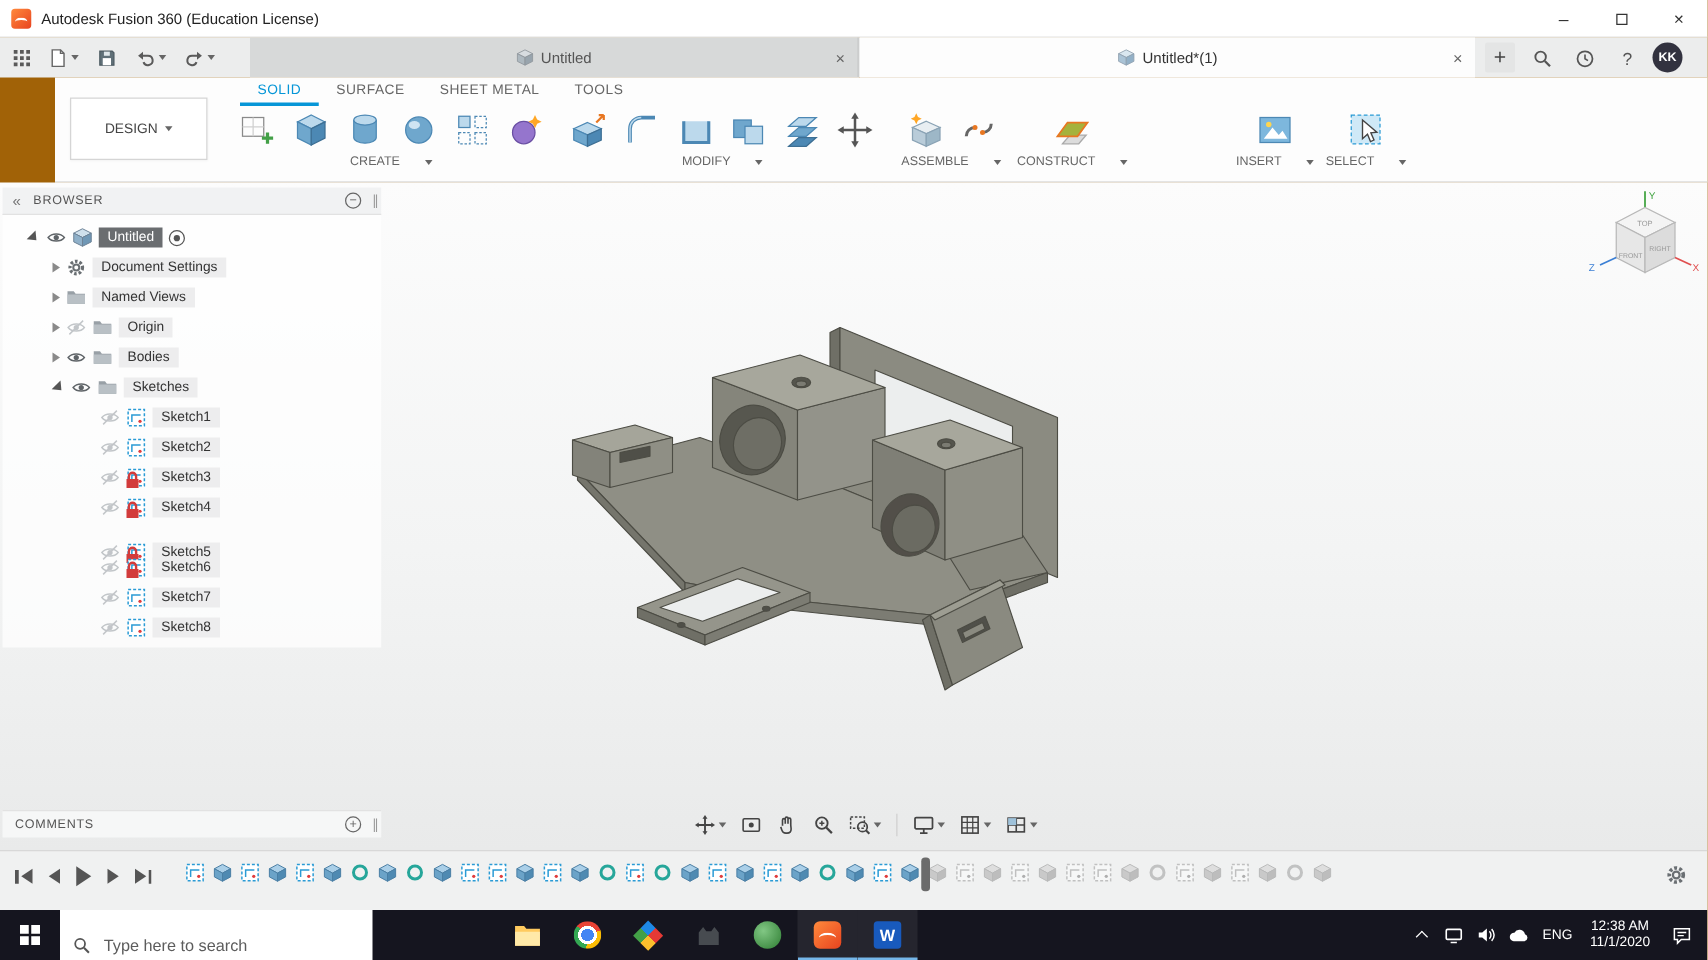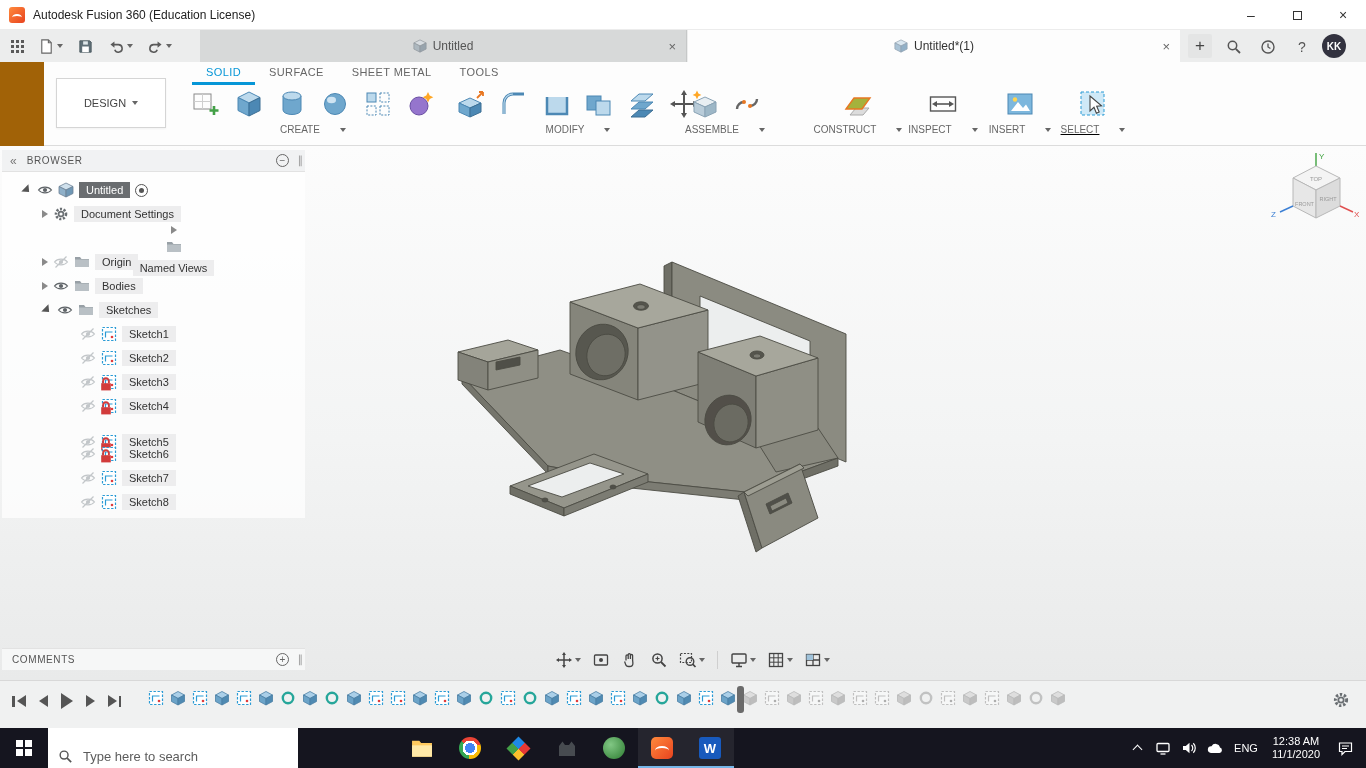--- a/index.html
+++ b/index.html
@@ -372,21 +372,21 @@
             </svg>
           </span>
     </div>
     <div class="rlabel">
           <span>MODIFY</span>
           <span class="caret sm"></span>
         </div>
   </div>
   <span class="vsep" style="left:664px;"></span>
 
-  <div class="rgroup" style="left:634px; width:94px;text-align:right;">
+  <div class="rgroup" style="left:670px; width:94px;text-align:right;">
     <div class="ricons">
       <span class="ribtn">
             <svg viewBox="0 0 30 30">
               <polygon points="16,8 27,13 16,18 5,13" fill="#e8eef2" stroke="#8aa3b5"></polygon>
               <polygon points="5,13 16,18 16,28 5,23" fill="#b9ccd9" stroke="#8aa3b5"></polygon>
               <polygon points="27,13 16,18 16,28 27,23" fill="#9db7c7" stroke="#8aa3b5"></polygon>
               <path d="M8 1.5 l1.4 3 3 1.4 -3 1.4 -1.4 3 -1.4-3 -3-1.4 3-1.4 Z" fill="#ffa726"></path>
             </svg>
           </span>
       <span class="ribtn">
@@ -414,56 +414,40 @@
             </svg>
           </span>
     </div>
     <div class="rlabel">
           <span>CONSTRUCT</span>
           <span class="caret sm"></span>
         </div>
   </div>
   <span class="vsep" style="left:858px;"></span>
 
-  <div class="rgroup" style="left:862px; width:74px;">
-    <div class="ricons">
-      <span class="ribtn">
-            <svg viewBox="0 0 30 30">
-              <rect x="2.5" y="8" width="25" height="14" fill="none" stroke="#555" stroke-width="1.4"></rect>
-              <path d="M7 15 H23" stroke="#555" stroke-width="1.6"></path>
-              <polygon points="4,15 9,12 9,18" fill="#555"></polygon>
-              <polygon points="26,15 21,12 21,18" fill="#555"></polygon>
-            </svg>
-          </span>
-    </div>
-    <div class="rlabel">
-          <span>INSPECT</span>
-          <span class="caret sm"></span>
-        </div>
-  </div>
   <span class="vsep" style="left:938px;"></span>
 
   <div class="rgroup" style="left:940px; width:72px;">
     <div class="ricons">
       <span class="ribtn">
             <svg viewBox="0 0 30 30">
               <rect x="3" y="5" width="24" height="20" fill="#7db7dd" stroke="#4c88b4"></rect>
               <polygon points="6,22 13,13 18,19 21,15.5 25,22" fill="#fff"></polygon>
               <circle cx="10" cy="10.5" r="2.2" fill="#ffd54f"></circle>
             </svg>
           </span>
     </div>
     <div class="rlabel">
           <span>INSERT</span>
           <span class="caret sm"></span>
         </div>
   </div>
   <span class="vsep" style="left:1014px;"></span>
 
-  <div class="rgroup" style="left:1016px; width:66px;text-decoration:underline;">
+  <div class="rgroup" style="left:1016px; width:66px;">
     <div class="ricons">
       <span class="ribtn">
             <svg viewBox="0 0 30 30">
               <rect x="3" y="3" width="23" height="23" fill="#cfe9f7" stroke="#2a9bd5" stroke-dasharray="3 2"></rect>
               <polygon points="12,7 12,22 16,18.3 18.4,24.3 21.2,23 18.7,17.2 23.5,16.8" fill="#fff" stroke="#444" stroke-width="1.1"></polygon>
             </svg>
           </span>
     </div>
     <div class="rlabel">
           <span>SELECT</span>
@@ -569,21 +553,21 @@
   <div class="trow" style="top:52px; padding-left:40px;">
     <span class="exp closed"></span>
     <span class="icon16">
           <svg viewBox="0 0 16 16">
             <use href="#i-gear"></use>
           </svg>
         </span>
     <span class="tree-label">Document Settings</span>
   </div>
 
-  <div class="trow" style="top:76px; padding-left:40px;flex-direction:column;">
+  <div class="trow" style="top:76px; padding-left:40px;">
     <span class="exp closed"></span>
     <span class="icon16">
           <svg viewBox="0 0 16 16">
             <use href="#i-folder"></use>
           </svg>
         </span>
     <span class="tree-label">Named Views</span>
   </div>
 
   <div class="trow" style="top:100px; padding-left:40px;">

